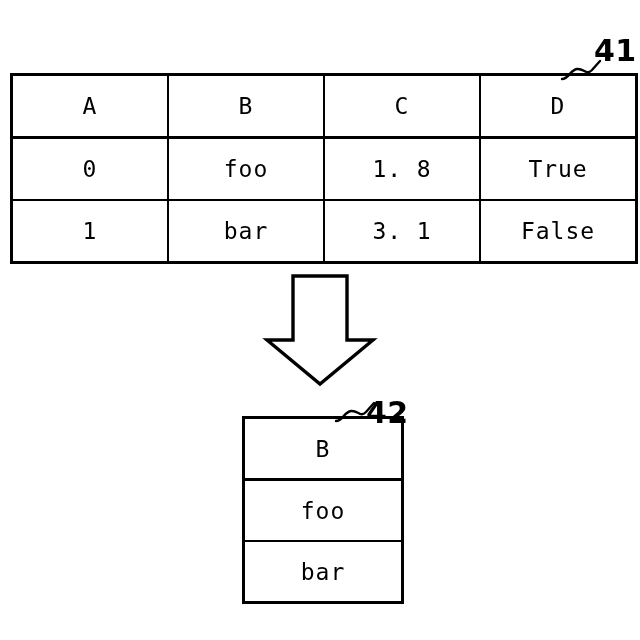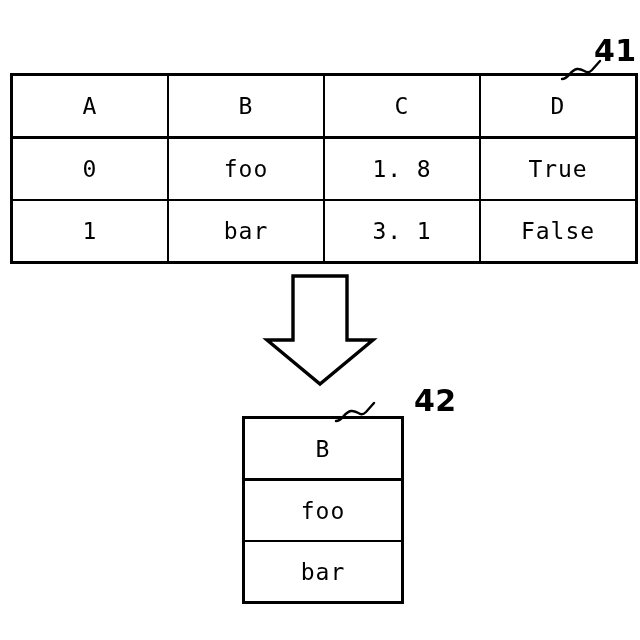--- a/index.html
+++ b/index.html
@@ -81,21 +81,21 @@
   .ref-num {
     position: absolute;
     font-family: "DejaVu Sans", "Liberation Sans", sans-serif;
     font-weight: 700;
     font-size: 30px;
     line-height: 1;
     color: #000000;
     letter-spacing: 0.01em;
   }
   #ref-41-label { left: 594px; top: 36px; }
-  #ref-42-label { left: 366px; top: 386px; margin-left: 48px; }
+  #ref-42-label { left: 366px; top: 398px; }
 
   .leader {
     position: absolute;
   }
   #ref-41-leader { left: 560px; top: 48px; width: 44px; height: 34px; }
   #ref-42-leader { left: 334px; top: 390px; width: 44px; height: 34px; }
 </style>
 </head>
 <body>
 

